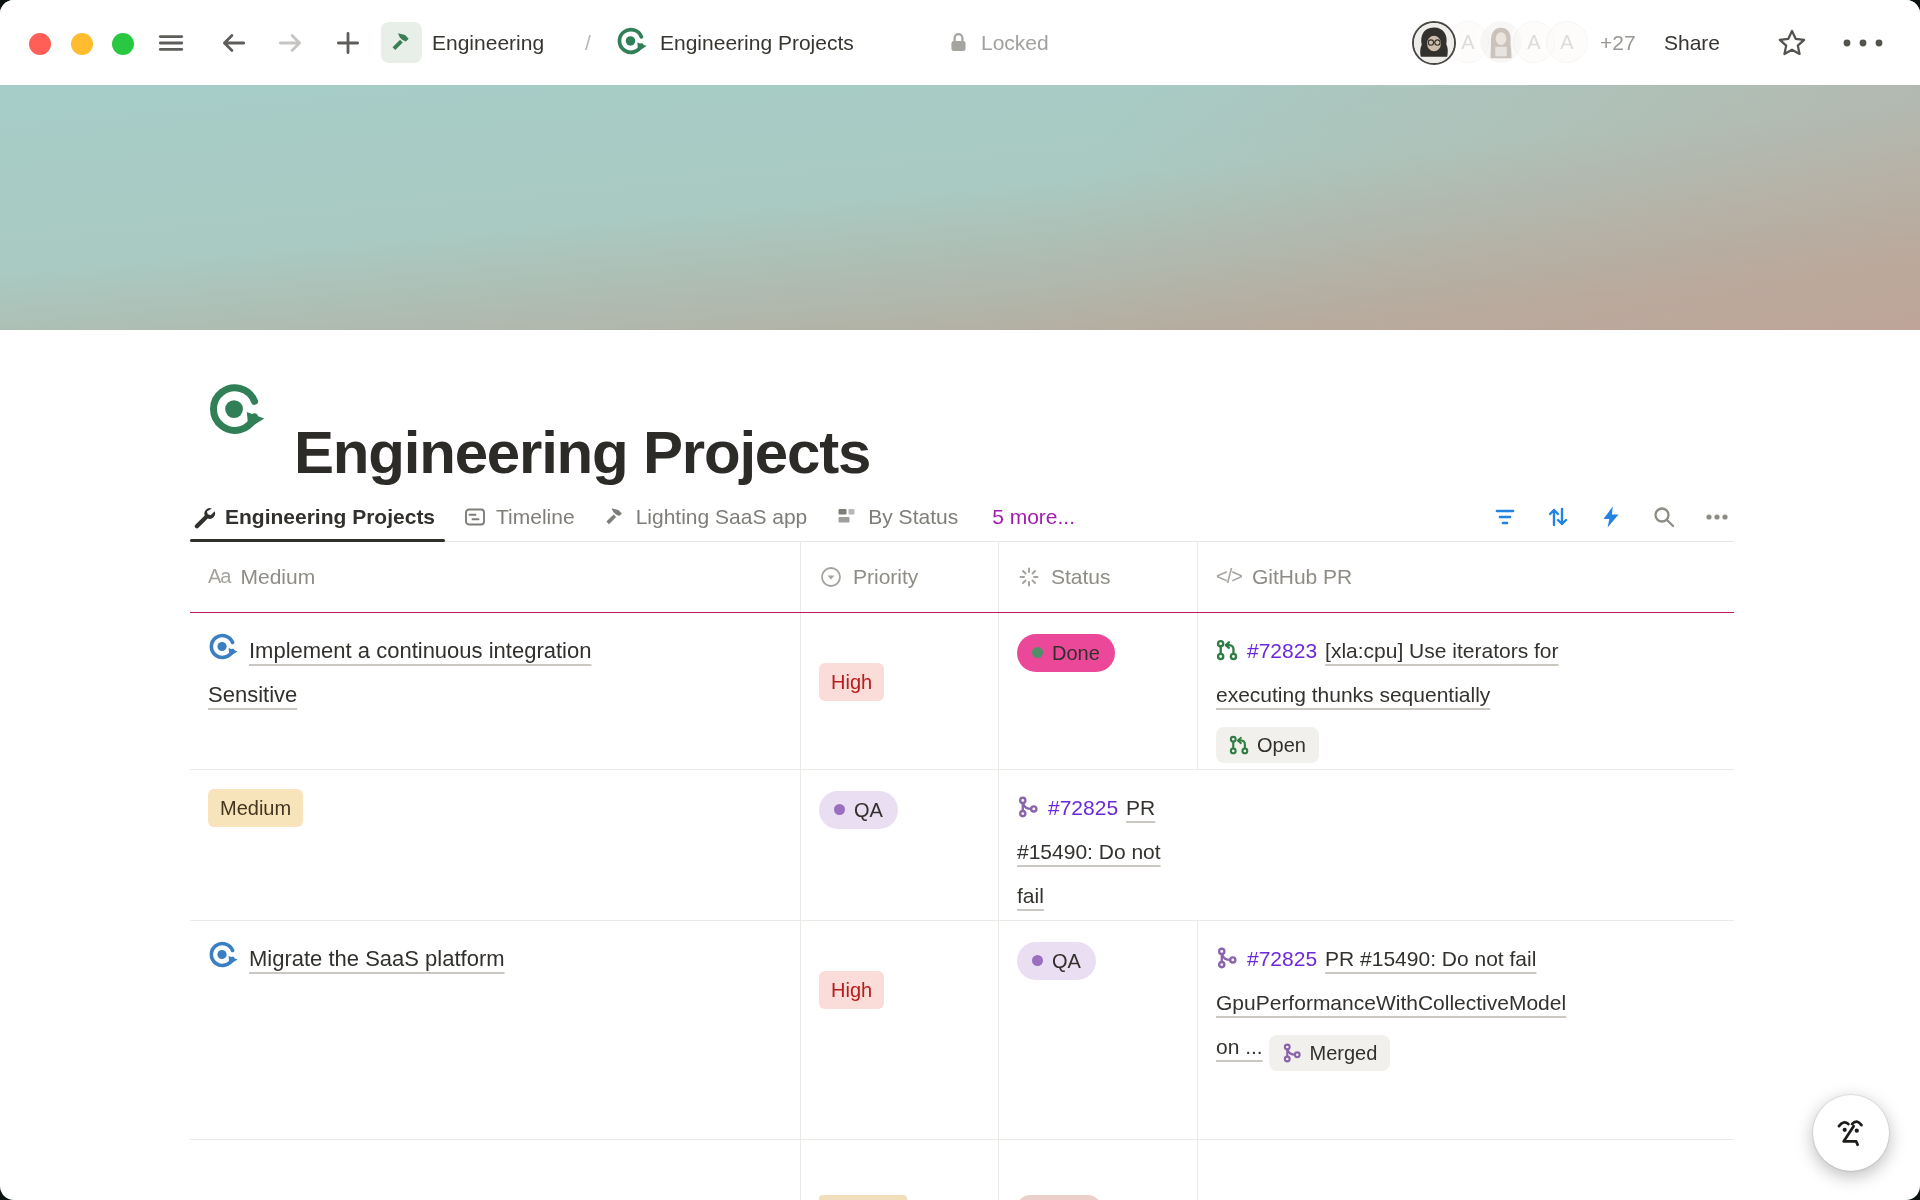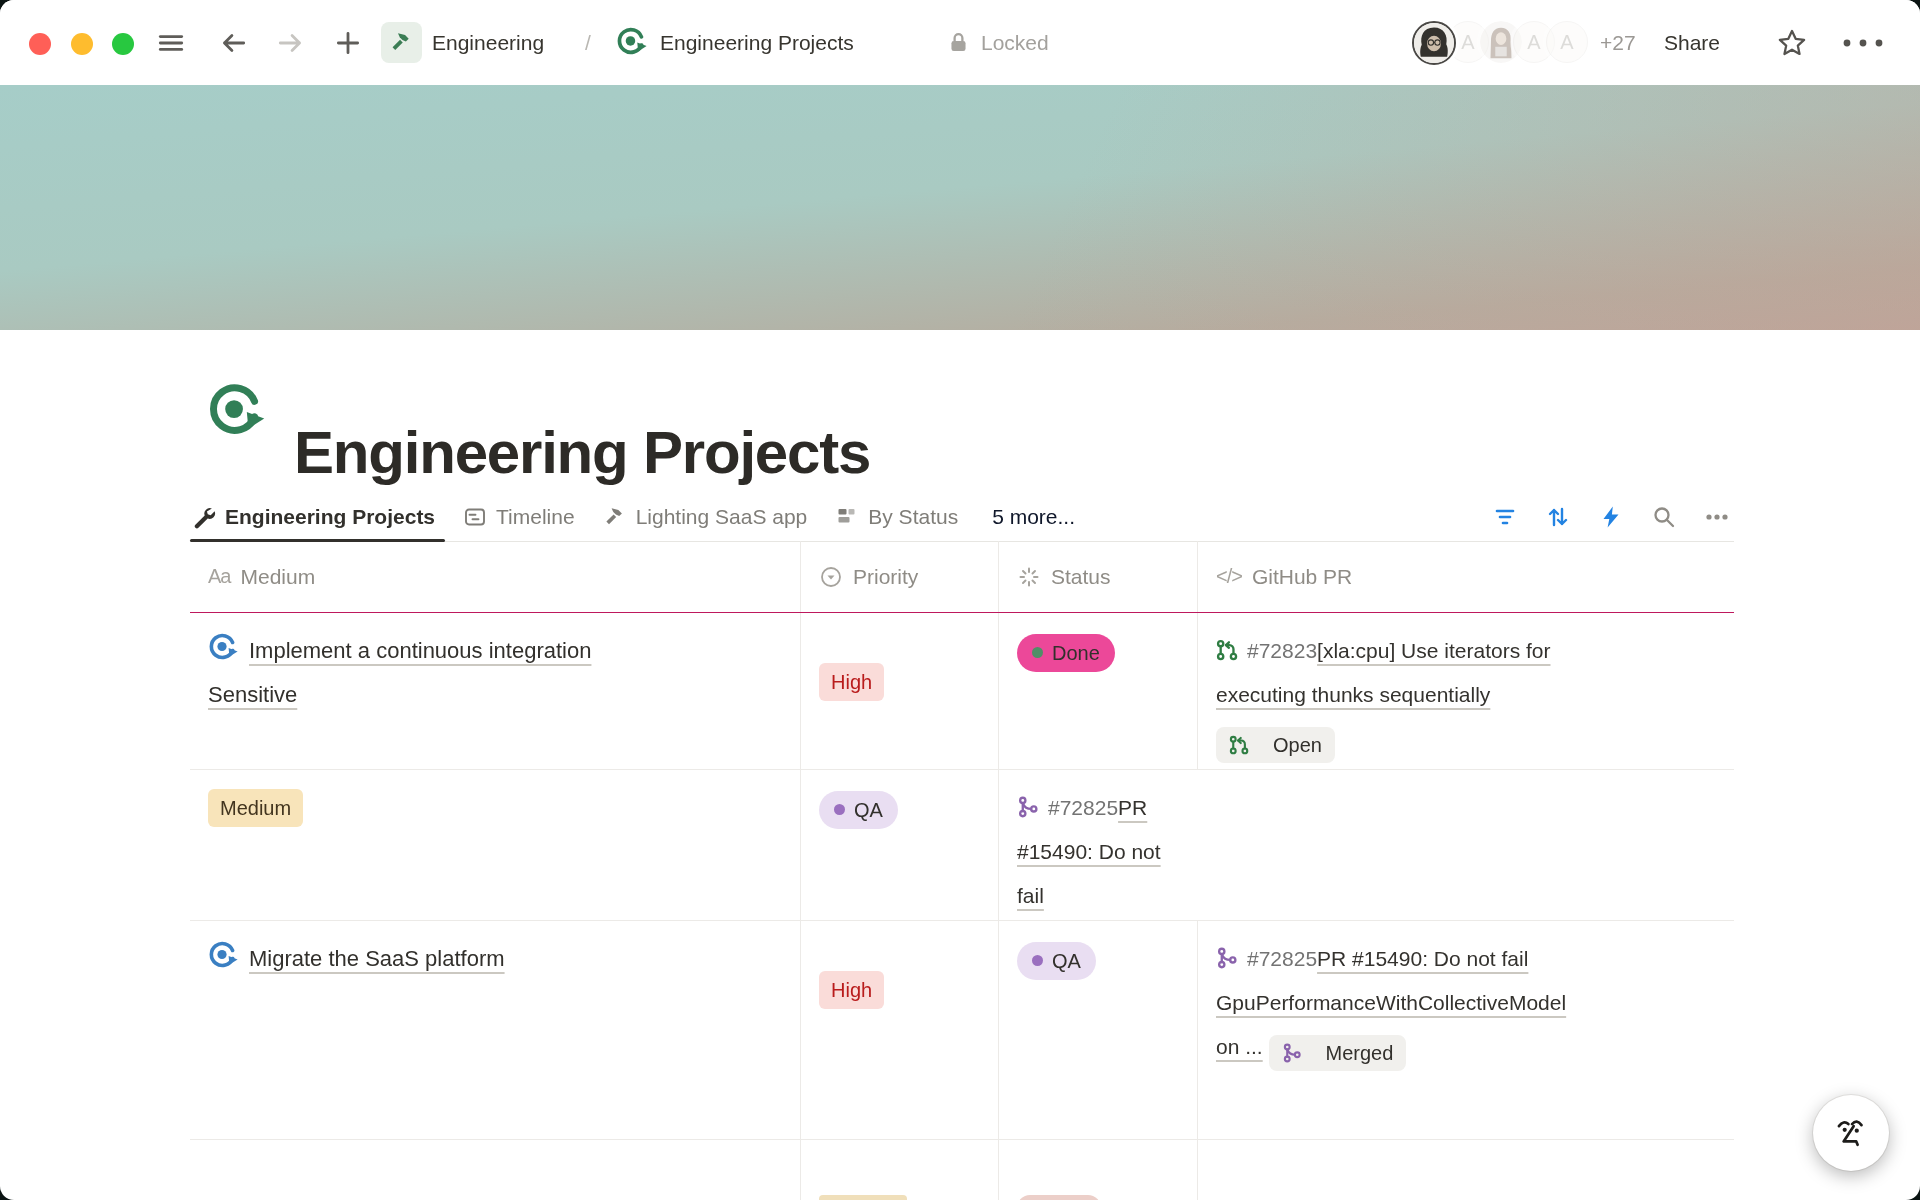--- a/index.html
+++ b/index.html
@@ -59,21 +59,21 @@
   
   #tabs-row{position:absolute;left:190px;top:492px;width:1544px;height:49px;
             border-bottom:1px solid #e7e6e2;display:flex;align-items:center;}
   .tab{display:flex;align-items:center;gap:9px;font-size:21px;color:#7f7d78;padding:0 14px;
        height:49px;position:relative;flex:none;}
   .tab:first-child{padding-left:2px;}
   .tab svg{width:24px;height:24px;flex:none;}
   .tab.active{color:#32302c;font-weight:700;}
   .tab.active::after{content:"";position:absolute;left:0;right:4px;bottom:-1px;height:3px;
                      background:#32302c;border-radius:2px;}
-  .tab.more{color:#0f172a;margin-left:6px;}
+  .tab.more{color:#a21caf;margin-left:6px;}
   #view-toolbar{position:absolute;right:4px;top:0;height:49px;display:flex;align-items:center;gap:27px;}
   #view-toolbar .vt{width:26px;height:26px;}
   .blue{color:#2383e2;} .gray-ic{color:#8f8c86;}
 
   
   #table{position:absolute;left:190px;top:541px;width:1544px;}
   .trow,#thead{display:grid;grid-template-columns:610px 198px 199px 537px;}
   #thead{height:71px;border-bottom:1px solid #be185d;}
   .th{display:flex;align-items:center;gap:10px;padding-left:18px;font-size:21px;color:#8f8c86;}
   .th + .th{border-left:1px solid #eceae7;}
@@ -81,35 +81,35 @@
   .th .htxt-ic{font-size:20px;color:#a6a39d;letter-spacing:-1px;flex:none;}
   .trow{border-bottom:1px solid #eceae7;}
   .td{padding:16px 14px 0 18px;overflow:hidden;line-height:44px;font-size:21px;}
   .td + .td{border-left:1px solid #eceae7;}
   .r1{height:156px;} .r2{height:150px;} .r3{height:218px;} .r4{height:63px;border-bottom:none;}
   .wrap{white-space:pre-line;}
   .ptitle{color:#32302c;font-size:22px;text-decoration:underline;
           text-decoration-color:#cbc8c1;text-decoration-thickness:1.5px;text-underline-offset:6px;}
   .cyc{display:inline-block;width:30px;height:30px;vertical-align:-5px;margin-right:11px;}
   .cyc svg{width:30px;height:30px;display:block;}
-  .prnum{color:#737373;}
+  .prnum{color:#6d28d9;margin-right:8px;}
   .prtitle{color:#34322e;text-decoration:underline;text-decoration-color:#cbc8c1;
            text-decoration-thickness:1.5px;text-underline-offset:6px;}
   .pric{display:inline-block;width:22px;height:22px;vertical-align:-3px;margin-right:9px;}
   .pric svg,.stic svg{width:100%;height:100%;display:block;}
   .pr-open{color:#2f7d43;} .pr-merged{color:#8a63ac;}
   .badge{display:inline-block;font-size:20px;line-height:1;padding:9px 12px;border-radius:6px;margin-top:3px;}
   .bdg-red{background:#fadcd9;color:#b91c1c;margin-top:34px;}
   .bdg-yellow{background:#f8e4ba;color:#43351f;}
   .pill{display:inline-flex;align-items:center;gap:9px;font-size:20px;line-height:1;
         padding:9px 15px;border-radius:999px;color:#32302c;margin-top:3px;}
   .pill .dot{width:11px;height:11px;border-radius:50%;flex:none;}
   .st-green{background:#ec4899;justify-content:space-between;} .st-green .dot{background:#4f8f67;}
   .st-purple{background:#e9def2;} .st-purple .dot{background:#9a6fbf;}
-  .state-pill{display:inline-flex;align-items:center;gap:24px;background:#f1f0ed;border-radius:8px;
+  .state-pill{display:inline-flex;align-items:center;gap:8px;background:#f1f0ed;border-radius:8px;
               padding:8px 13px;font-size:20px;line-height:1;color:#32302c;vertical-align:-9px;}
   .state-pill .stic{width:20px;height:20px;flex:none;}
   
   .sliver{position:relative;top:36px;display:inline-block;height:26px;border-radius:4px;}
 
   
   #ai-button{position:absolute;left:1813px;top:1095px;width:76px;height:76px;border-radius:50%;
              background:#fff;box-shadow:0 5px 18px rgba(0,0,0,.28),0 0 0 1px #eeedeb;
              display:flex;align-items:center;justify-content:center;z-index:6;}
   #ai-button svg{width:42px;height:42px;color:#1d1c1a;}

